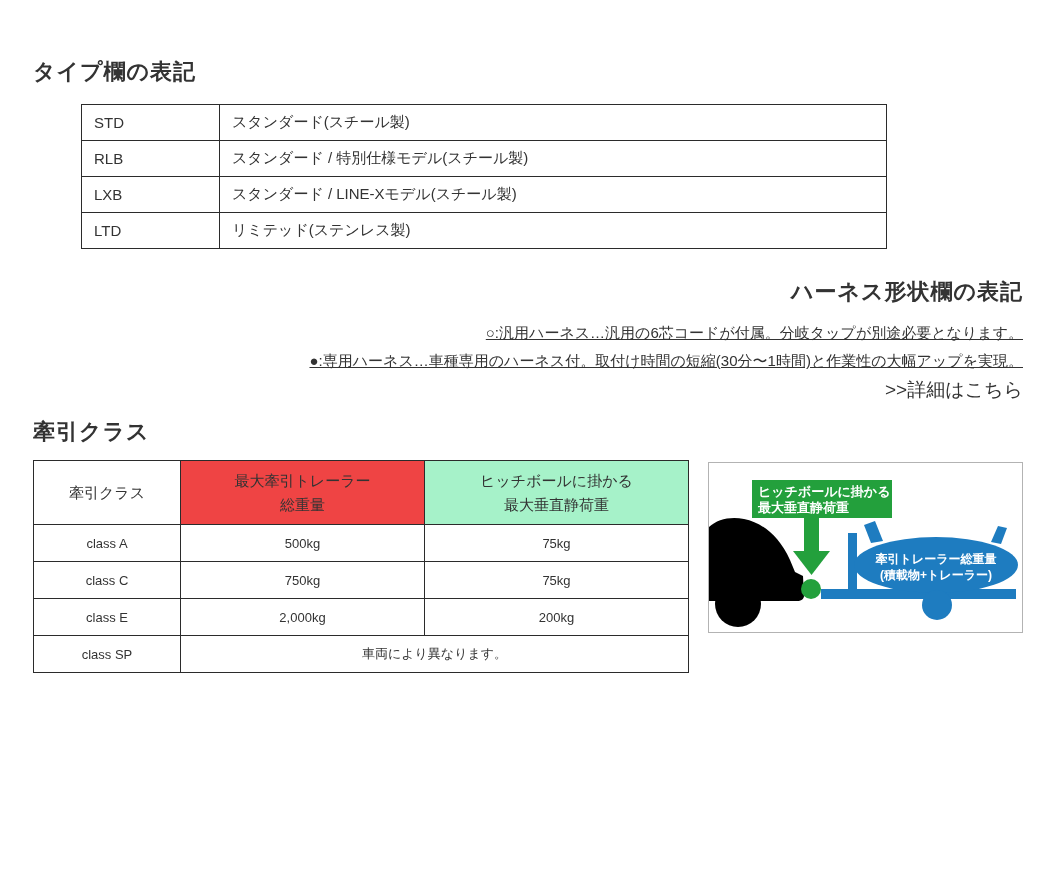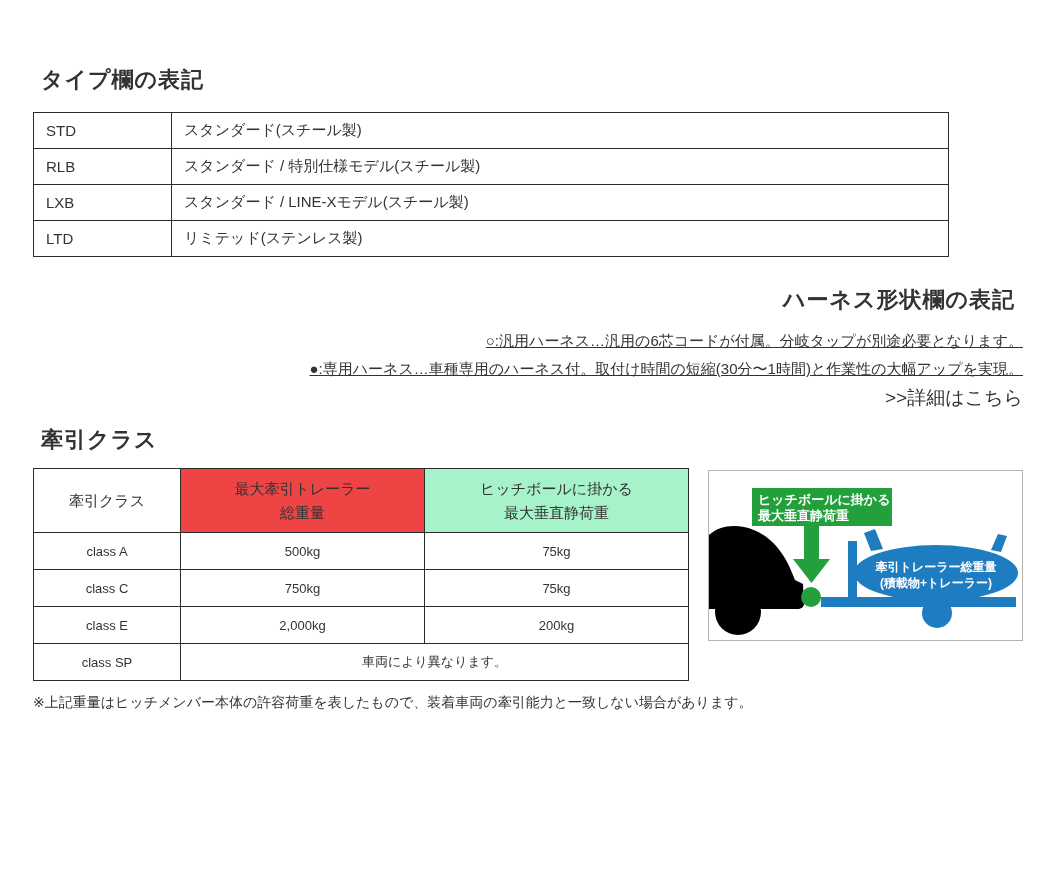--- a/index.html
+++ b/index.html
@@ -8,31 +8,32 @@
     width: 1051px;
     font-family: "Liberation Sans", "DejaVu Sans", sans-serif;
     color: #333333;
   }
   .content { padding: 58px 28px 40px 33px; }
 
   .section-heading {
     font-size: 22px;
     font-weight: 700;
     color: #333333;
-    margin: 8px;
+    margin: 0;
     line-height: 28px;
     letter-spacing: 1px;
   }
 
   
   table.type-table {
     border-collapse: collapse;
-    width: 916px;
+    width: 806px;
     margin-top: 18px;
     table-layout: fixed;
+    margin-left: 48px;
   }
   table.type-table td {
     border: 1px solid #2b2b2b;
     height: 36px;
     font-size: 15px;
     color: #333333;
     padding: 0 8px 0 12px;
     vertical-align: middle;
   }
   table.type-table td.code-col { width: 138px; }
@@ -238,17 +239,16 @@
           </g>
           <g>
             <text class="illu-trailer-text" x="227" y="100" text-anchor="middle">牽引トレーラー総重量</text>
             <text class="illu-trailer-text" x="227" y="116" text-anchor="middle">(積載物+トレーラー)</text>
           </g>
         </svg>
       </div>
     </div>
 
     <div class="footnotes">
-      <p class="footnote">※上記重量はヒッチメンバー本体の許容荷重を表したもので、装着車両の牽引能力と一致しない場合があります。</p>
     </div>
   </section>
 
 </div>
 
 </body></html>

